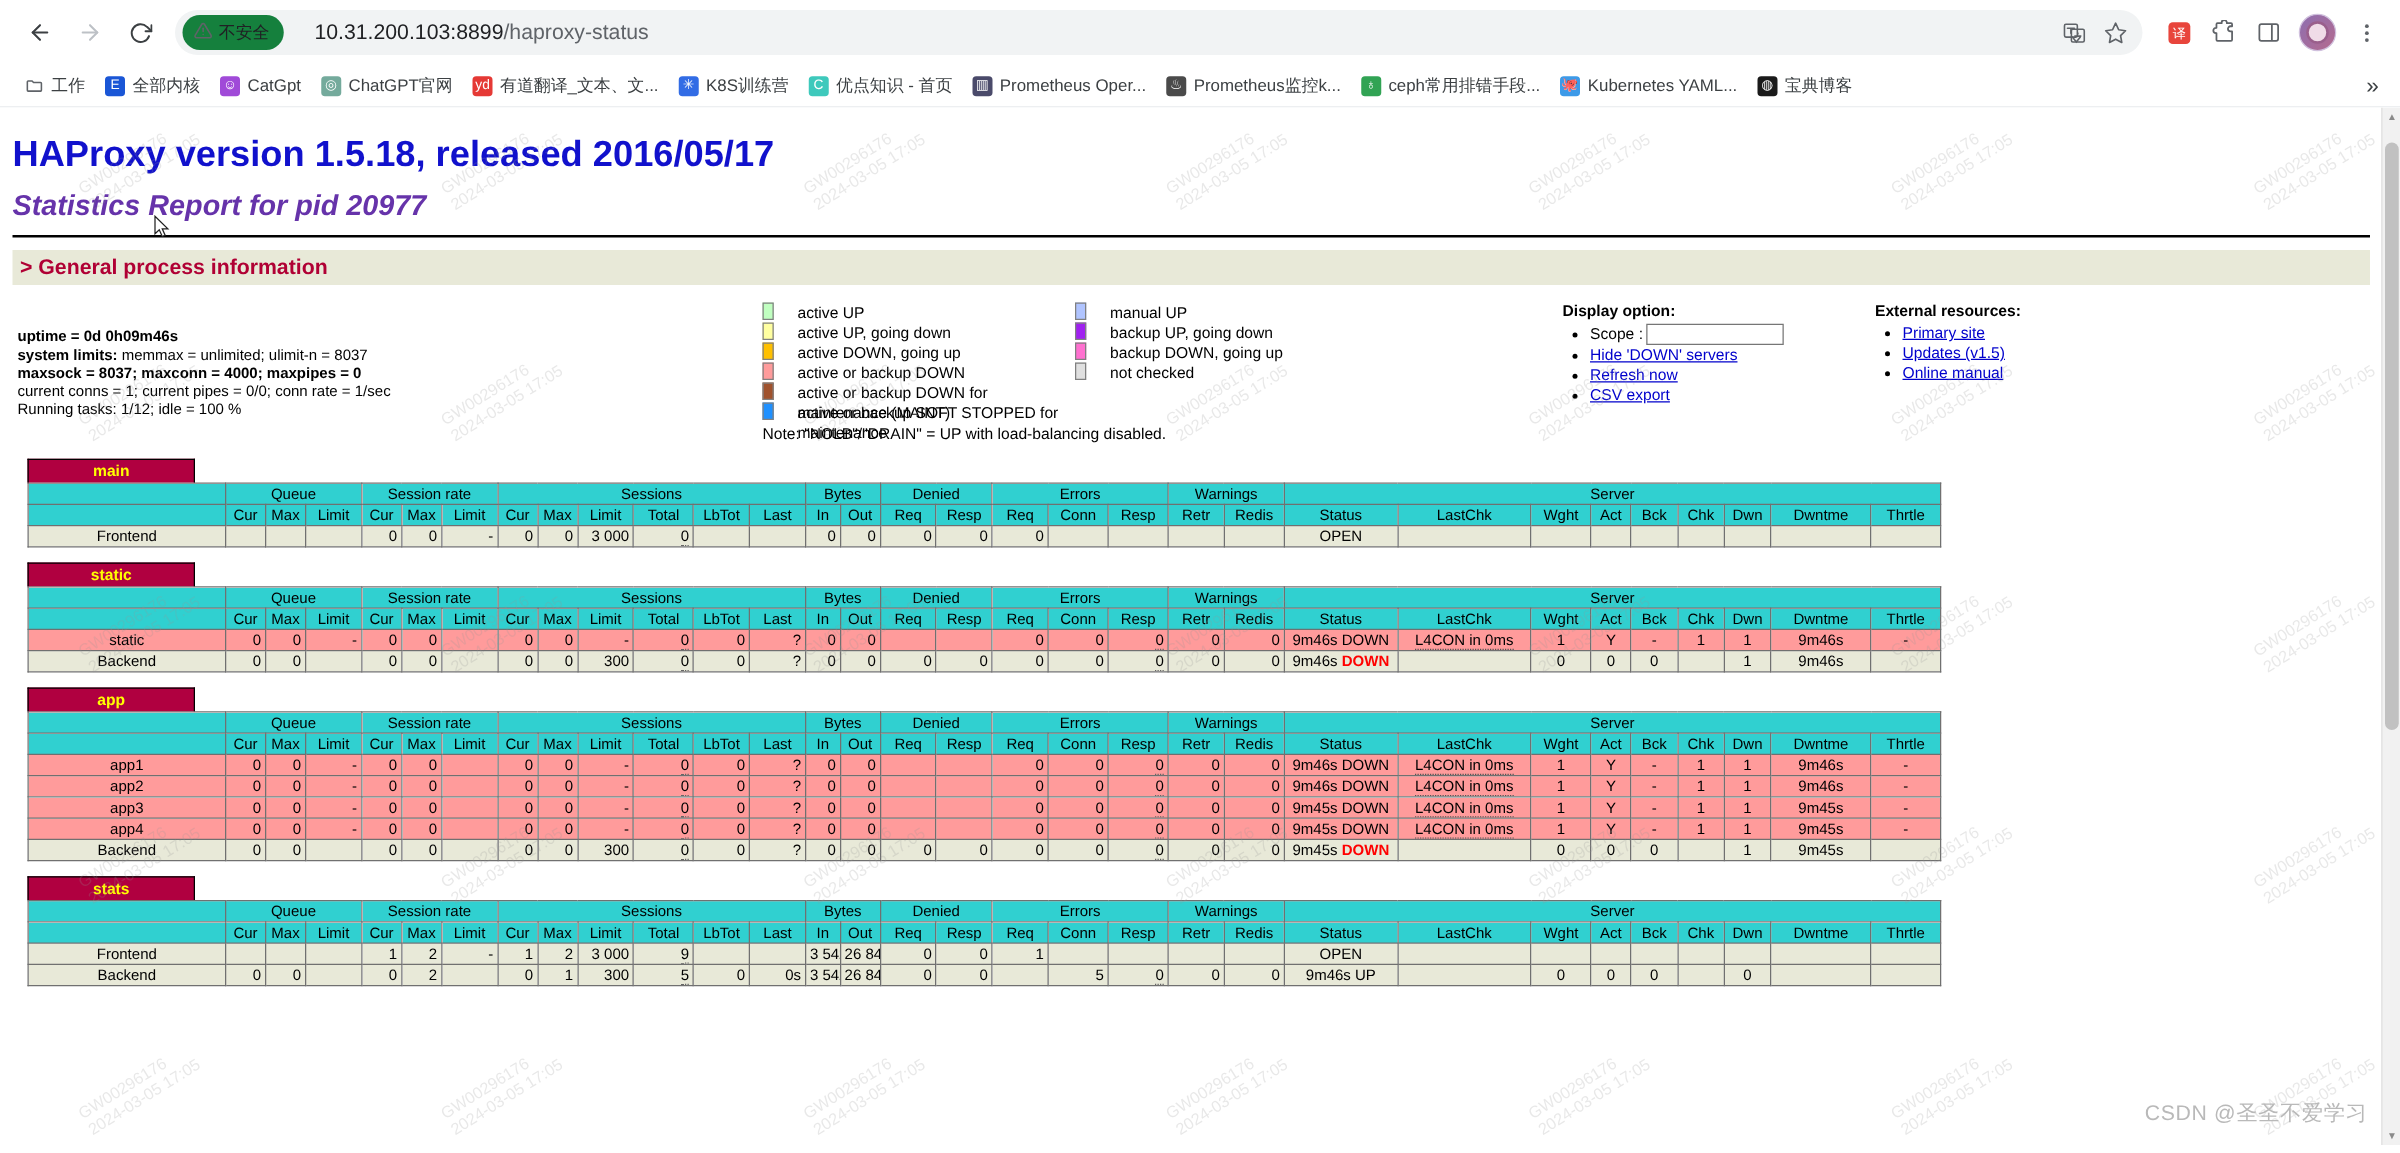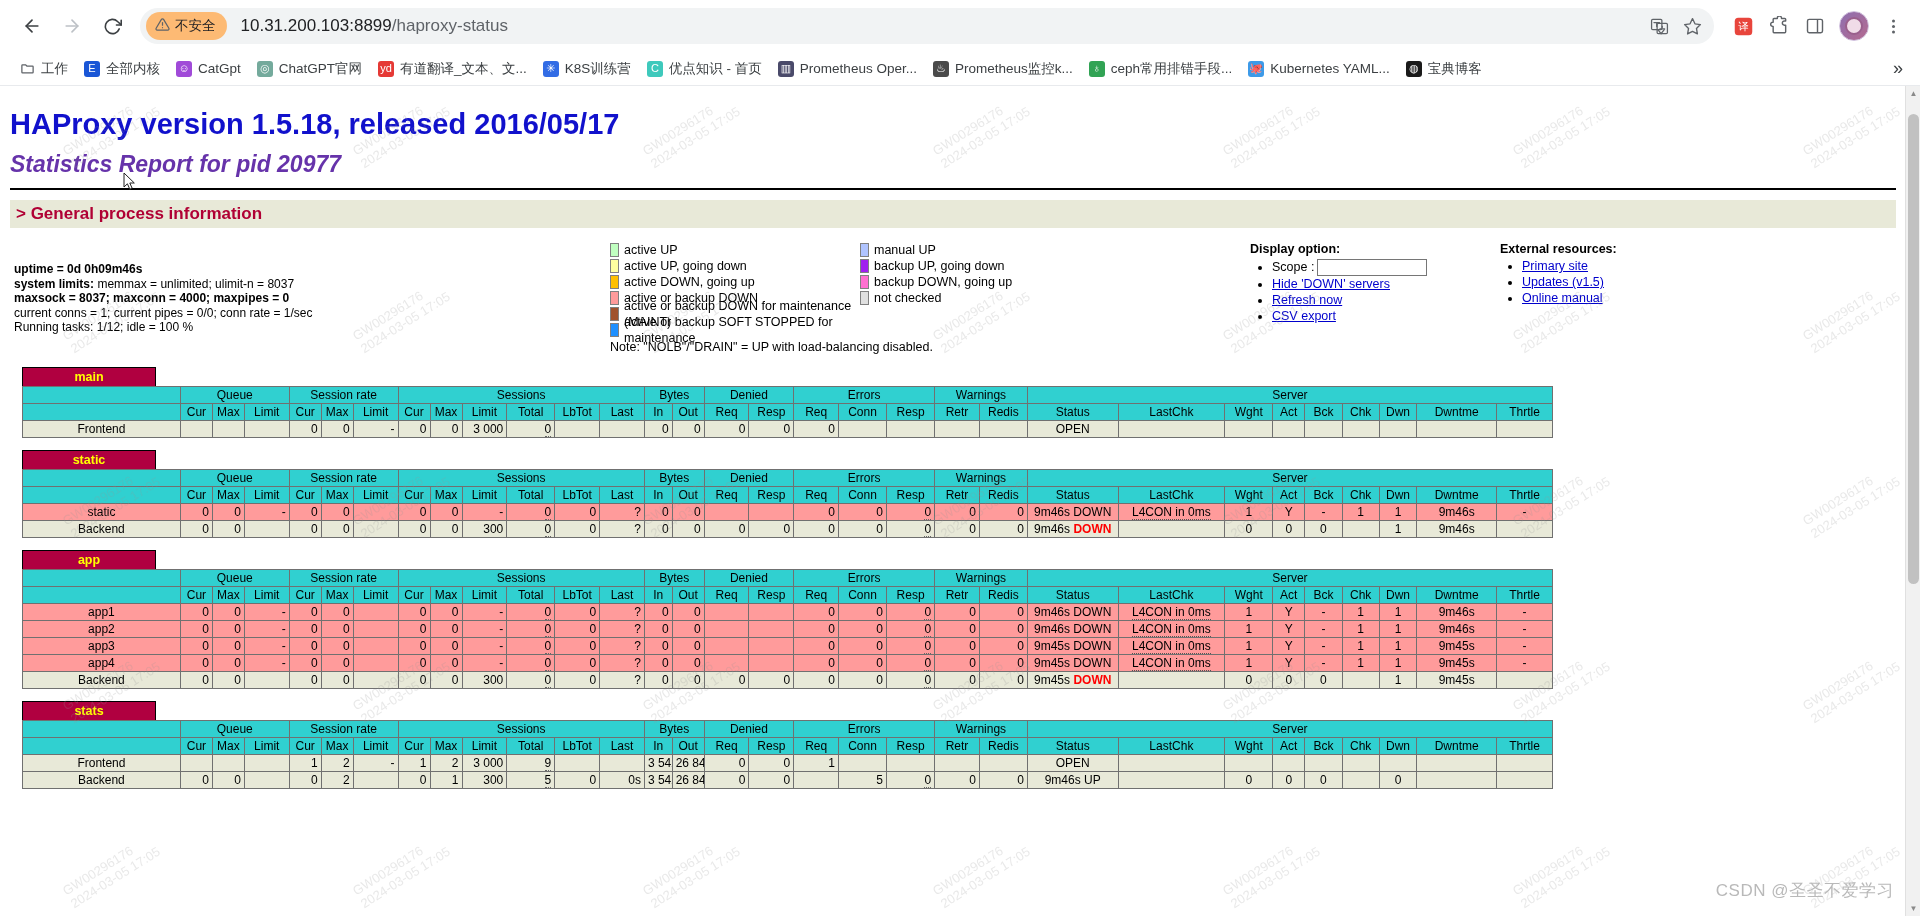--- a/index.html
+++ b/index.html
@@ -41,31 +41,31 @@
     background: #f1f3f4;
     border-radius: 18px;
     display: flex;
     align-items: center;
     padding: 0 12px 0 6px;
     min-width: 0;
     position: relative;
   }
   .insecure-chip {
     display: flex; align-items: center; gap: 5px;
-    background: #fdba74;
+    background: #15803d;
     border-radius: 15px;
     height: 28px;
     padding: 0 11px 0 9px;
     font-size: 13.5px;
     color: #202124;
     flex: 0 0 auto;
   }
   .insecure-chip .warn-tri { flex: 0 0 auto; }
   .url-text {
-    margin-left: 14px;
+    margin-left: 25px;
     font-size: 17px;
     color: #202124;
     white-space: nowrap;
     overflow: hidden;
     text-overflow: ellipsis;
   }
   .url-text .dim { color: #5f6368; }
   .omnibox-actions {
     margin-left: auto;
     display: flex; align-items: center; gap: 14px;
@@ -197,21 +197,21 @@
     font-size: 12.5px;
     line-height: 16px;
   }
   .legend-grid {
     display: flex;
     gap: 0px;
   }
   .legend-col { display: flex; flex-direction: column; }
   .legend-col.left { width: 250px; }
   .legend-item {
-    display: flex; align-items: center; gap: 5px;
+    display: flex; gap: 19px;
     height: 16px;
   }
   .sw {
     width: 9px; height: 14px;
     border: 1px solid #808080;
     flex: 0 0 auto;
   }
   .legend-note { margin-top: 1px; font-size: 12.5px; }
 
   .dispopt { flex: 0 0 250px; font-size: 12.5px; }

